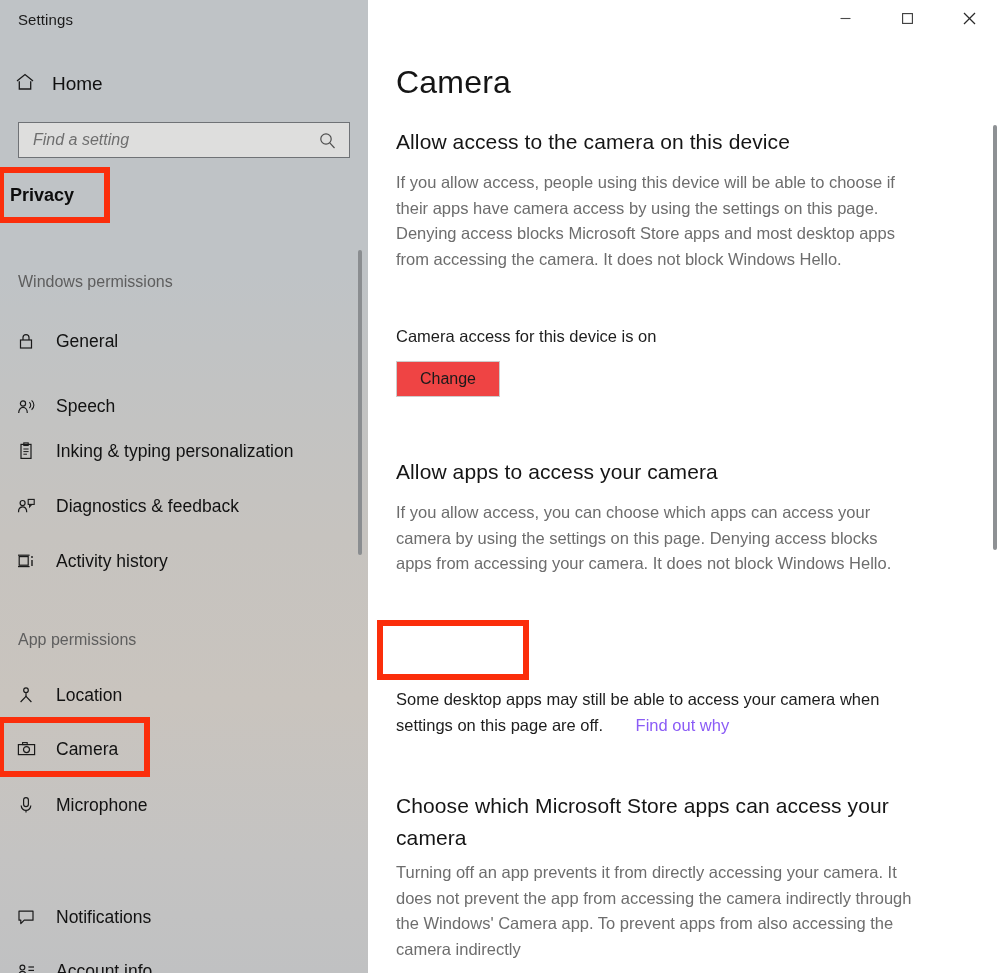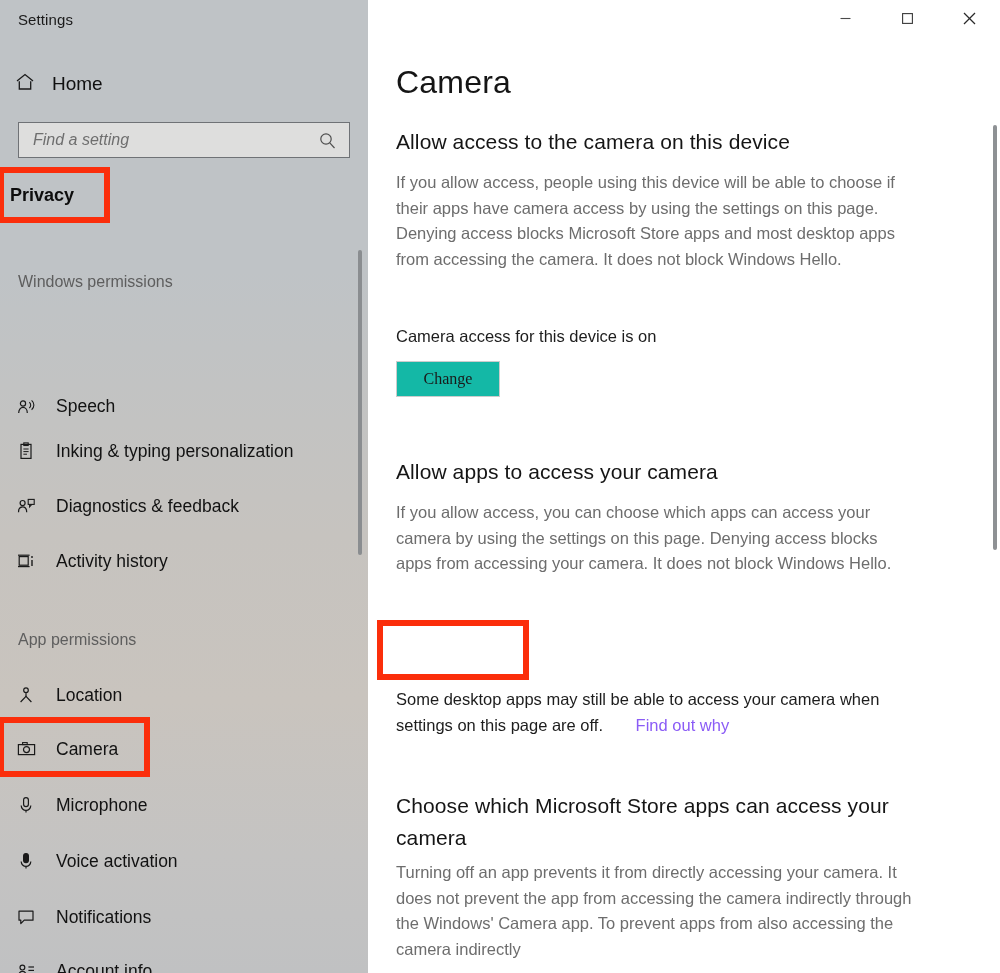--- a/index.html
+++ b/index.html
@@ -89,22 +89,22 @@
   .para {
     position:absolute; left:28px; width:516px;
     font-size:16.5px; line-height:25.5px; color:#6d6d6d;
   }
   .para.dark { color:#1d1d1d; }
   .statusline {
     position:absolute; left:28px; font-size:16.5px; color:#1d1d1d;
   }
   #change-btn {
     position:absolute; left:28px; top:361px; width:104px; height:36px;
-    background:#14b8a6; border:1px solid #cccccc;
-    font-family:Liberation Serif, serif;
+    background:#ef4444; border:1px solid #cccccc;
+    font-family:Liberation Sans, sans-serif;
     font-size:16px; color:#1a1a1a; cursor:pointer;
   }
   a.link { color:#8b5cf6; text-decoration:none;padding-left:28px; }
 
   #toggle-wrap {
     position:absolute; left:28px; top:631px;
     display:flex; align-items:center; gap:22px;
   }
   .switch {
     width:44px; height:20px; border-radius:10px;
@@ -164,20 +164,29 @@
         </svg>
       </span>
     </div>
 
     <div class="nav-privacy">
       <span>Privacy</span>
     </div>
 
     <div class="sec-head" style="top:273px;">Windows permissions</div>
 
+    <div class="nav-item" style="top:320px;">
+      <span class="ic">
+        <svg width="20" height="20" viewBox="0 0 20 20">
+          <rect x="4.5" y="9" width="11" height="8" fill="none" stroke="#1a1a1a" stroke-width="1.2"></rect>
+          <path d="M7 9 V6.6 A3 3 0 0 1 13 6.6 V9" fill="none" stroke="#1a1a1a" stroke-width="1.2"></path>
+        </svg>
+      </span>
+      <span class="lbl">General</span>
+    </div>
 
     <div class="nav-item" style="top:375px;align-items:flex-end;">
       <span class="ic">
         <svg width="20" height="20" viewBox="0 0 20 20">
           <circle cx="7" cy="6.5" r="2.6" fill="none" stroke="#1a1a1a" stroke-width="1.2"></circle>
           <path d="M2.7 16 C2.7 12.3 4.7 10.4 7 10.4 C9.3 10.4 11.3 12.3 11.3 16" fill="none" stroke="#1a1a1a" stroke-width="1.2"></path>
           <path d="M13.3 5.3 A3.6 3.6 0 0 1 13.3 11" fill="none" stroke="#1a1a1a" stroke-width="1.1"></path>
           <path d="M15.6 3.4 A6 6 0 0 1 15.6 12.8" fill="none" stroke="#1a1a1a" stroke-width="1.1"></path>
         </svg>
       </span>
@@ -252,30 +261,20 @@
       <span class="ic">
         <svg width="20" height="20" viewBox="0 0 20 20">
           <rect x="7.6" y="2.6" width="4.8" height="9" rx="2.4" fill="none" stroke="#1a1a1a" stroke-width="1.2"></rect>
           <path d="M5.2 10.6 A4.8 4.8 0 0 0 14.8 10.6" fill="none" stroke="#1a1a1a" stroke-width="1.2"></path>
           <line x1="10" y1="15.4" x2="10" y2="17.6" stroke="#1a1a1a" stroke-width="1.2"></line>
         </svg>
       </span>
       <span class="lbl">Microphone</span>
     </div>
 
-    <div class="nav-item" style="top:840px;">
-      <span class="ic">
-        <svg width="20" height="20" viewBox="0 0 20 20">
-          <rect x="7.6" y="2.6" width="4.8" height="9" rx="2.4" fill="#1a1a1a" stroke="#1a1a1a" stroke-width="1.2"></rect>
-          <path d="M5.2 10.6 A4.8 4.8 0 0 0 14.8 10.6" fill="none" stroke="#1a1a1a" stroke-width="1.2"></path>
-          <line x1="10" y1="15.4" x2="10" y2="17.6" stroke="#1a1a1a" stroke-width="1.2"></line>
-        </svg>
-      </span>
-      <span class="lbl">Voice activation</span>
-    </div>
 
     <div class="nav-item" style="top:896px;">
       <span class="ic">
         <svg width="20" height="20" viewBox="0 0 20 20">
           <path d="M3 4.2 H17 V13.2 H8.2 L4.8 16.6 V13.2 H3 Z" fill="none" stroke="#1a1a1a" stroke-width="1.2" stroke-linejoin="round"></path>
         </svg>
       </span>
       <span class="lbl">Notifications</span>
     </div>
 

